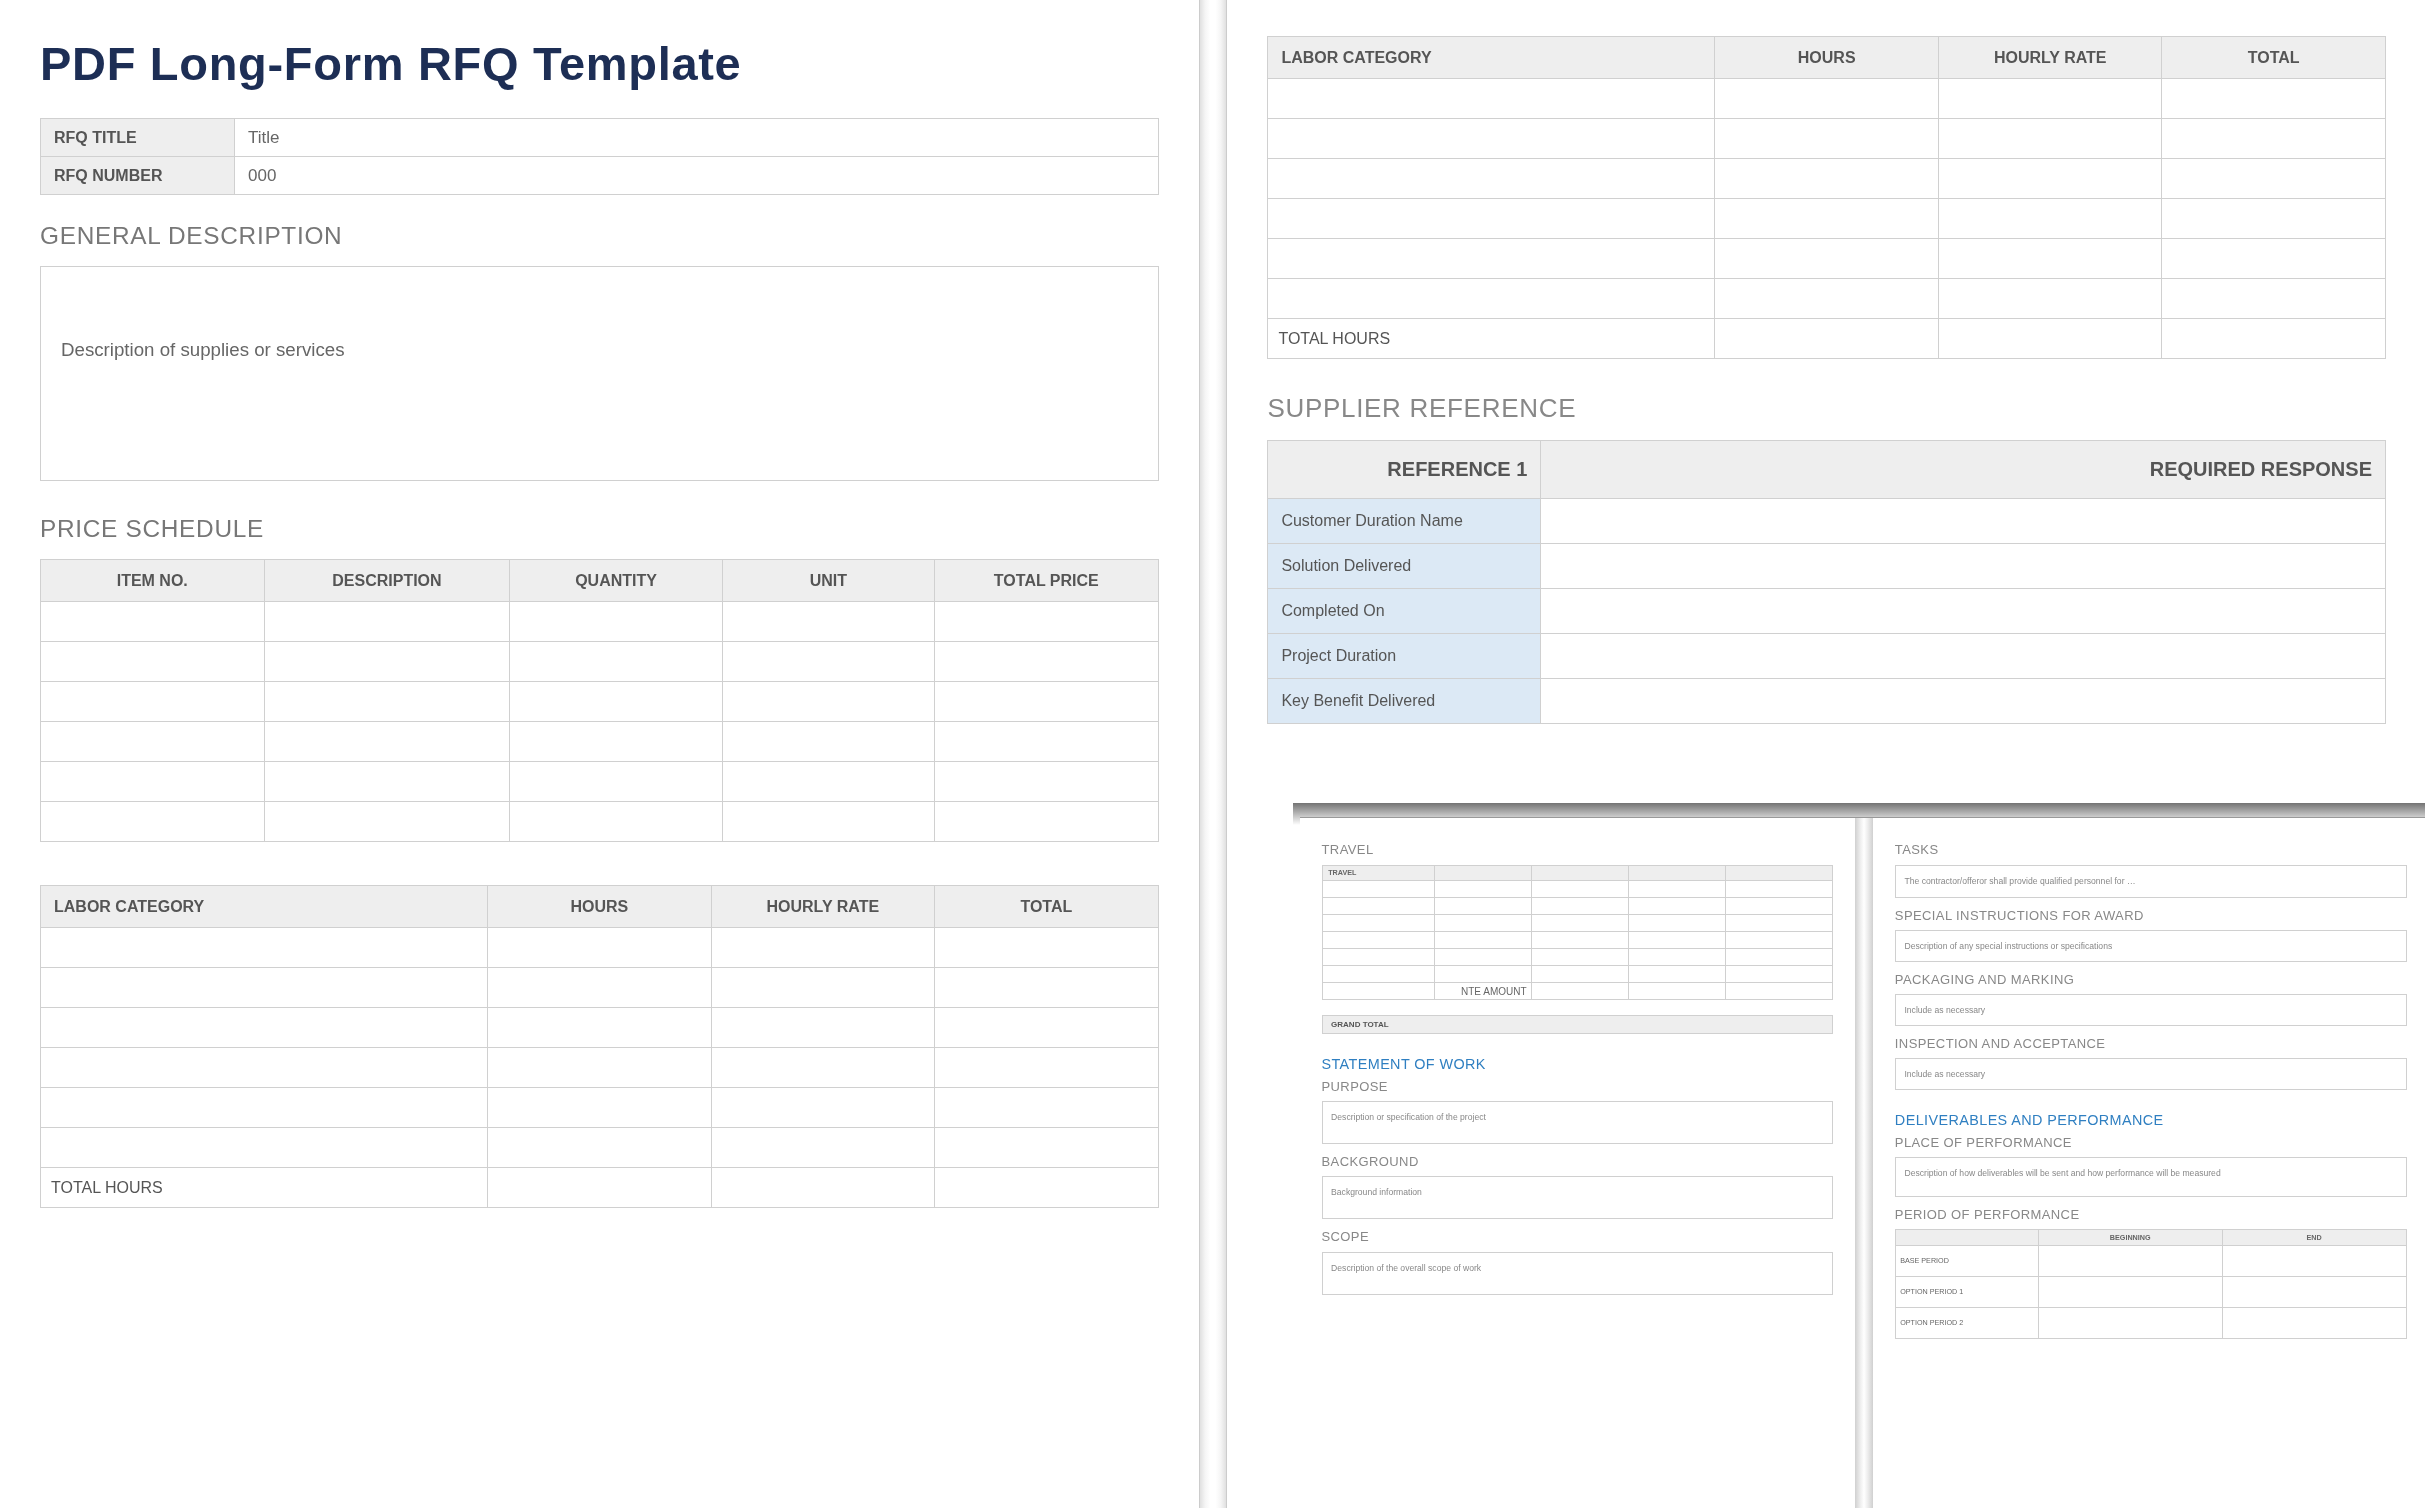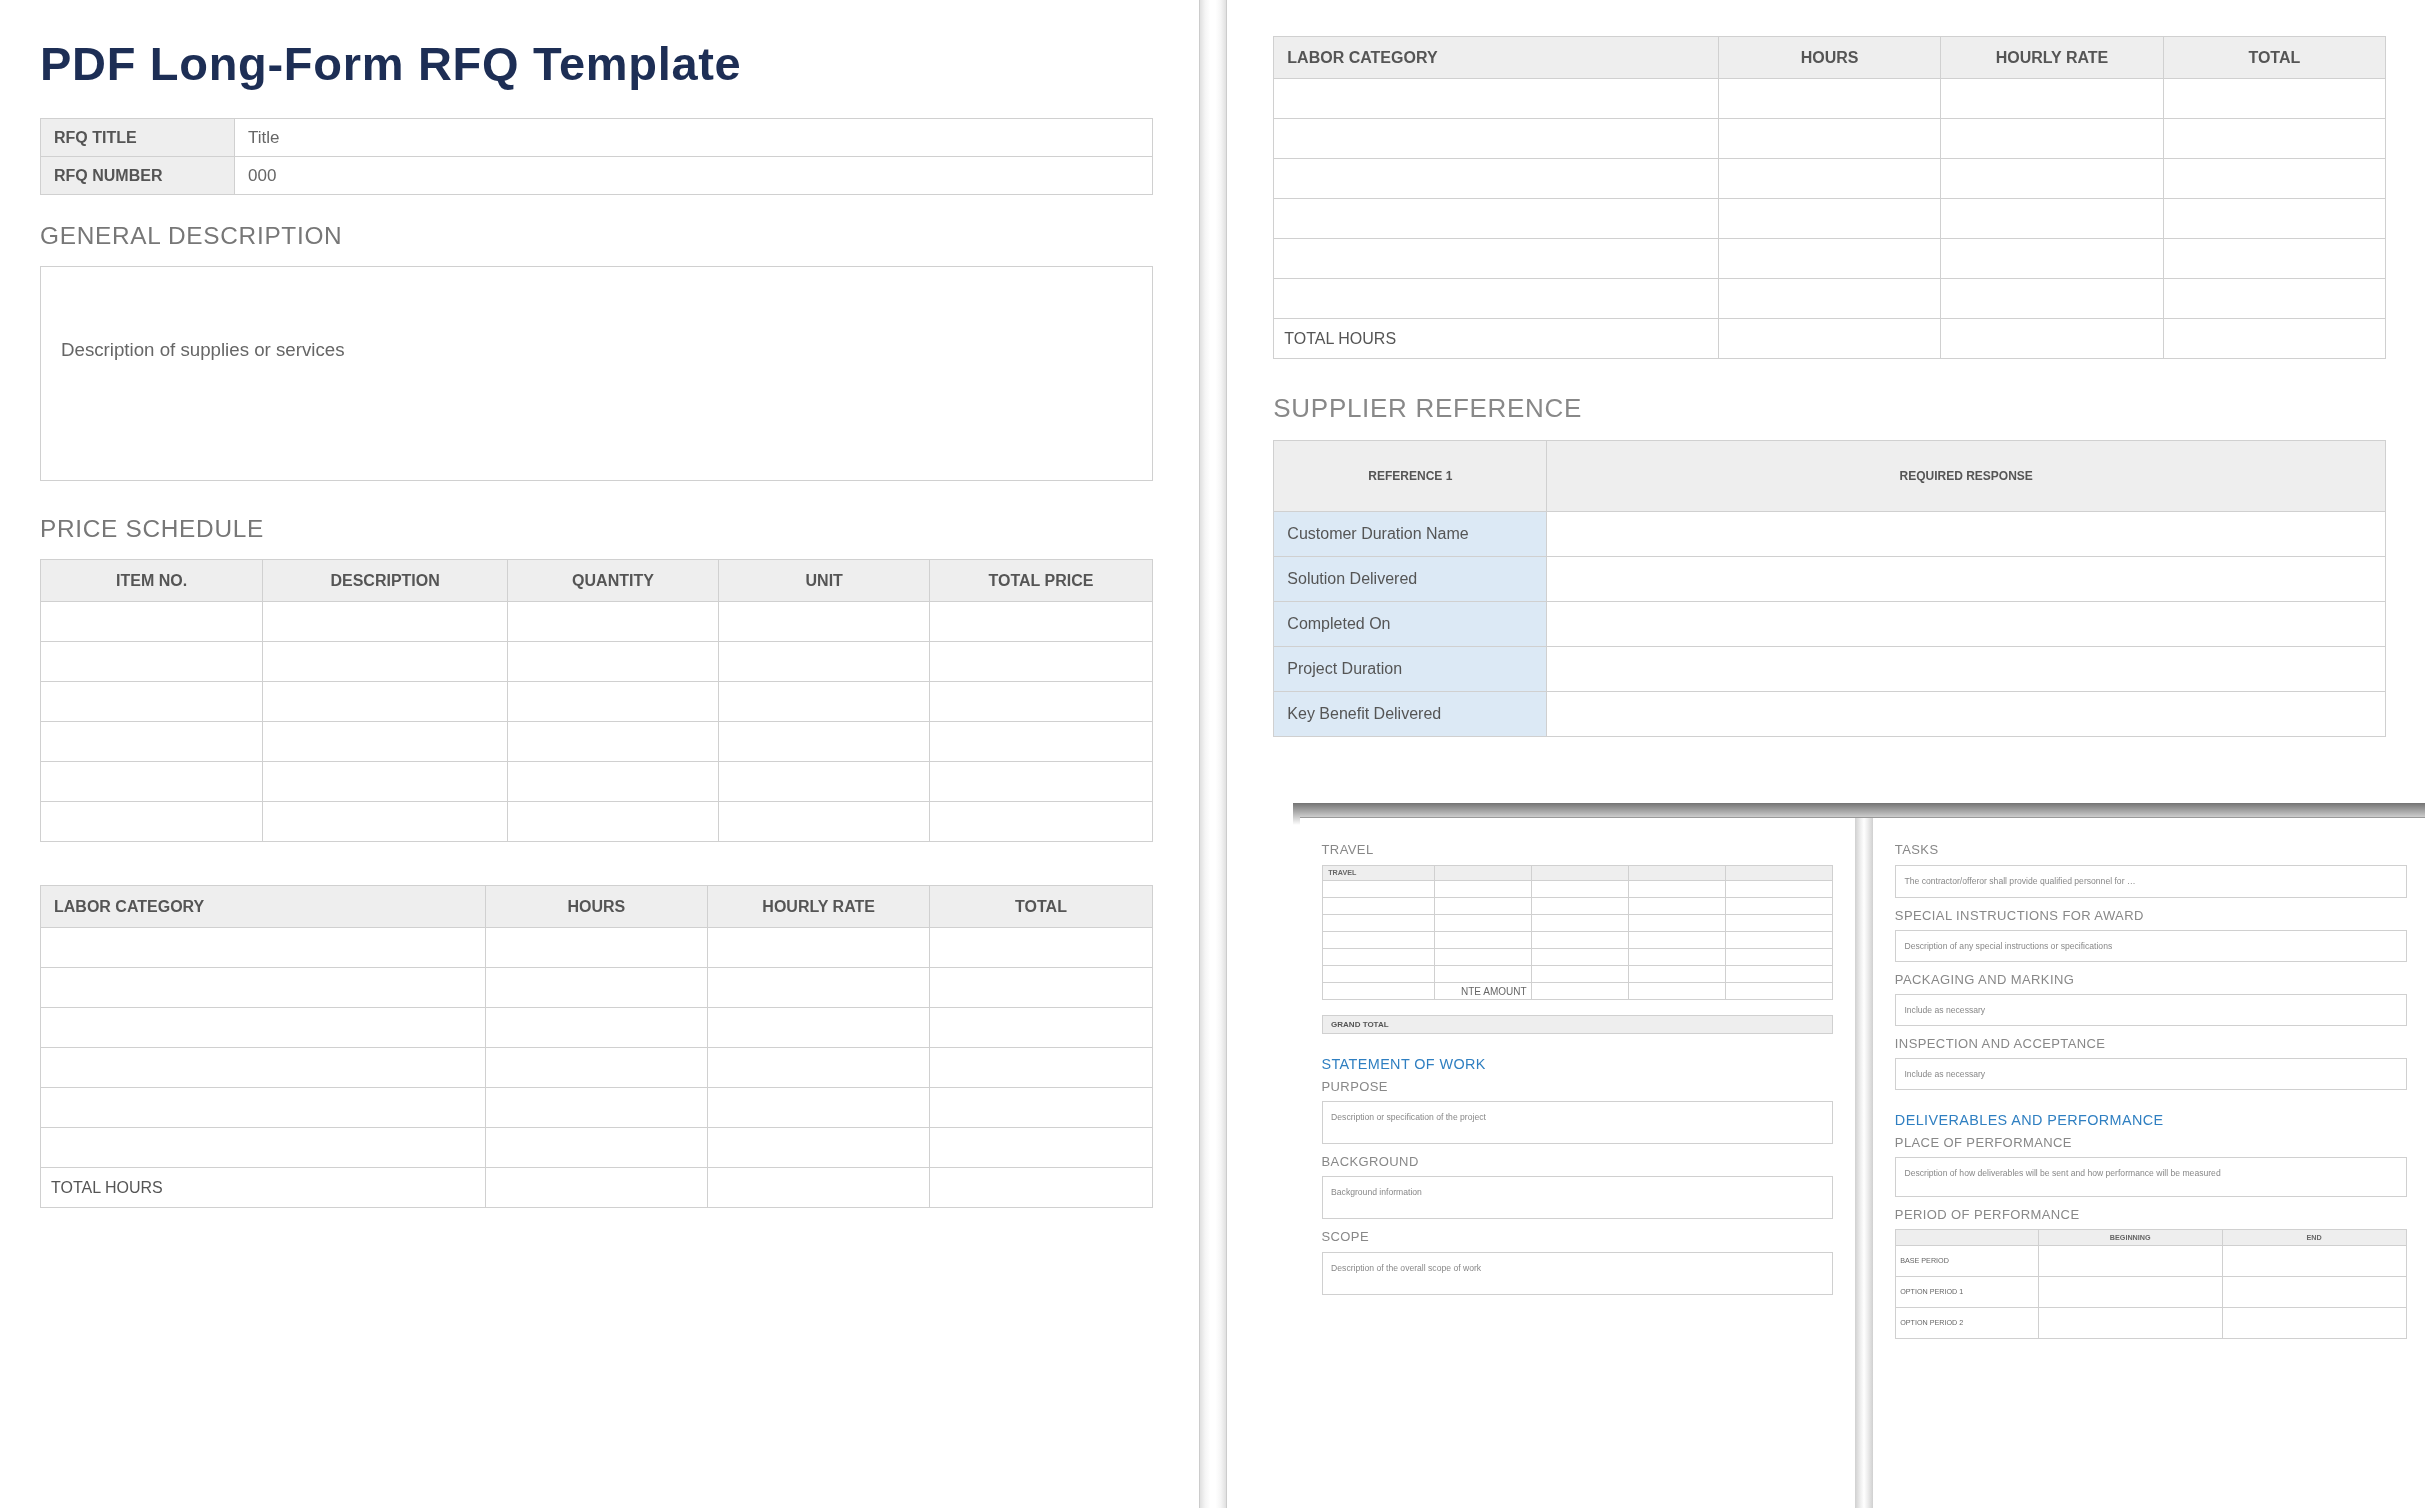--- a/index.html
+++ b/index.html
@@ -7,21 +7,21 @@
     font-family: "Century Gothic", "Lucida Grande", Arial, sans-serif;
     background: #ffffff;
     color: #333;
     width: 2426px;
     height: 1508px;
     position: relative;
     overflow: hidden;
   }
   .page-wrap {
     display: flex;
-    gap: 6px;
+    gap: 0;
     height: 100%;
   }
   .page {
     background: #fff;
     padding: 36px 40px 0 40px;
     width: 1178px;
     position: relative;
   }
   .page.left { width: 1207px; }
   .page.right { width: 1207px; }
@@ -102,25 +102,25 @@
   }
   table.grid td.right-label {
     text-align: left;
     font-size: 16px;
     color: #555;
     padding-right: 14.4px;
   }
   table.ref-table th {
     background: #eeeeee;
     border: 1.4px solid #d0d0d0;
-    padding: 28px 13px;
-    font-size: 12px;
+    padding: 17px 13px;
+    font-size: 20px;
     font-weight: bold;
     color: #555;
-    text-align: center;
+    text-align: right;
   }
   table.ref-table td {
     border: 1.4px solid #d0d0d0;
     height: 45px;
     padding: 8.6px 13px;
     font-size: 16px;
     color: #555;
   }
   table.ref-table td.ref-label {
     background: #dce9f5;

